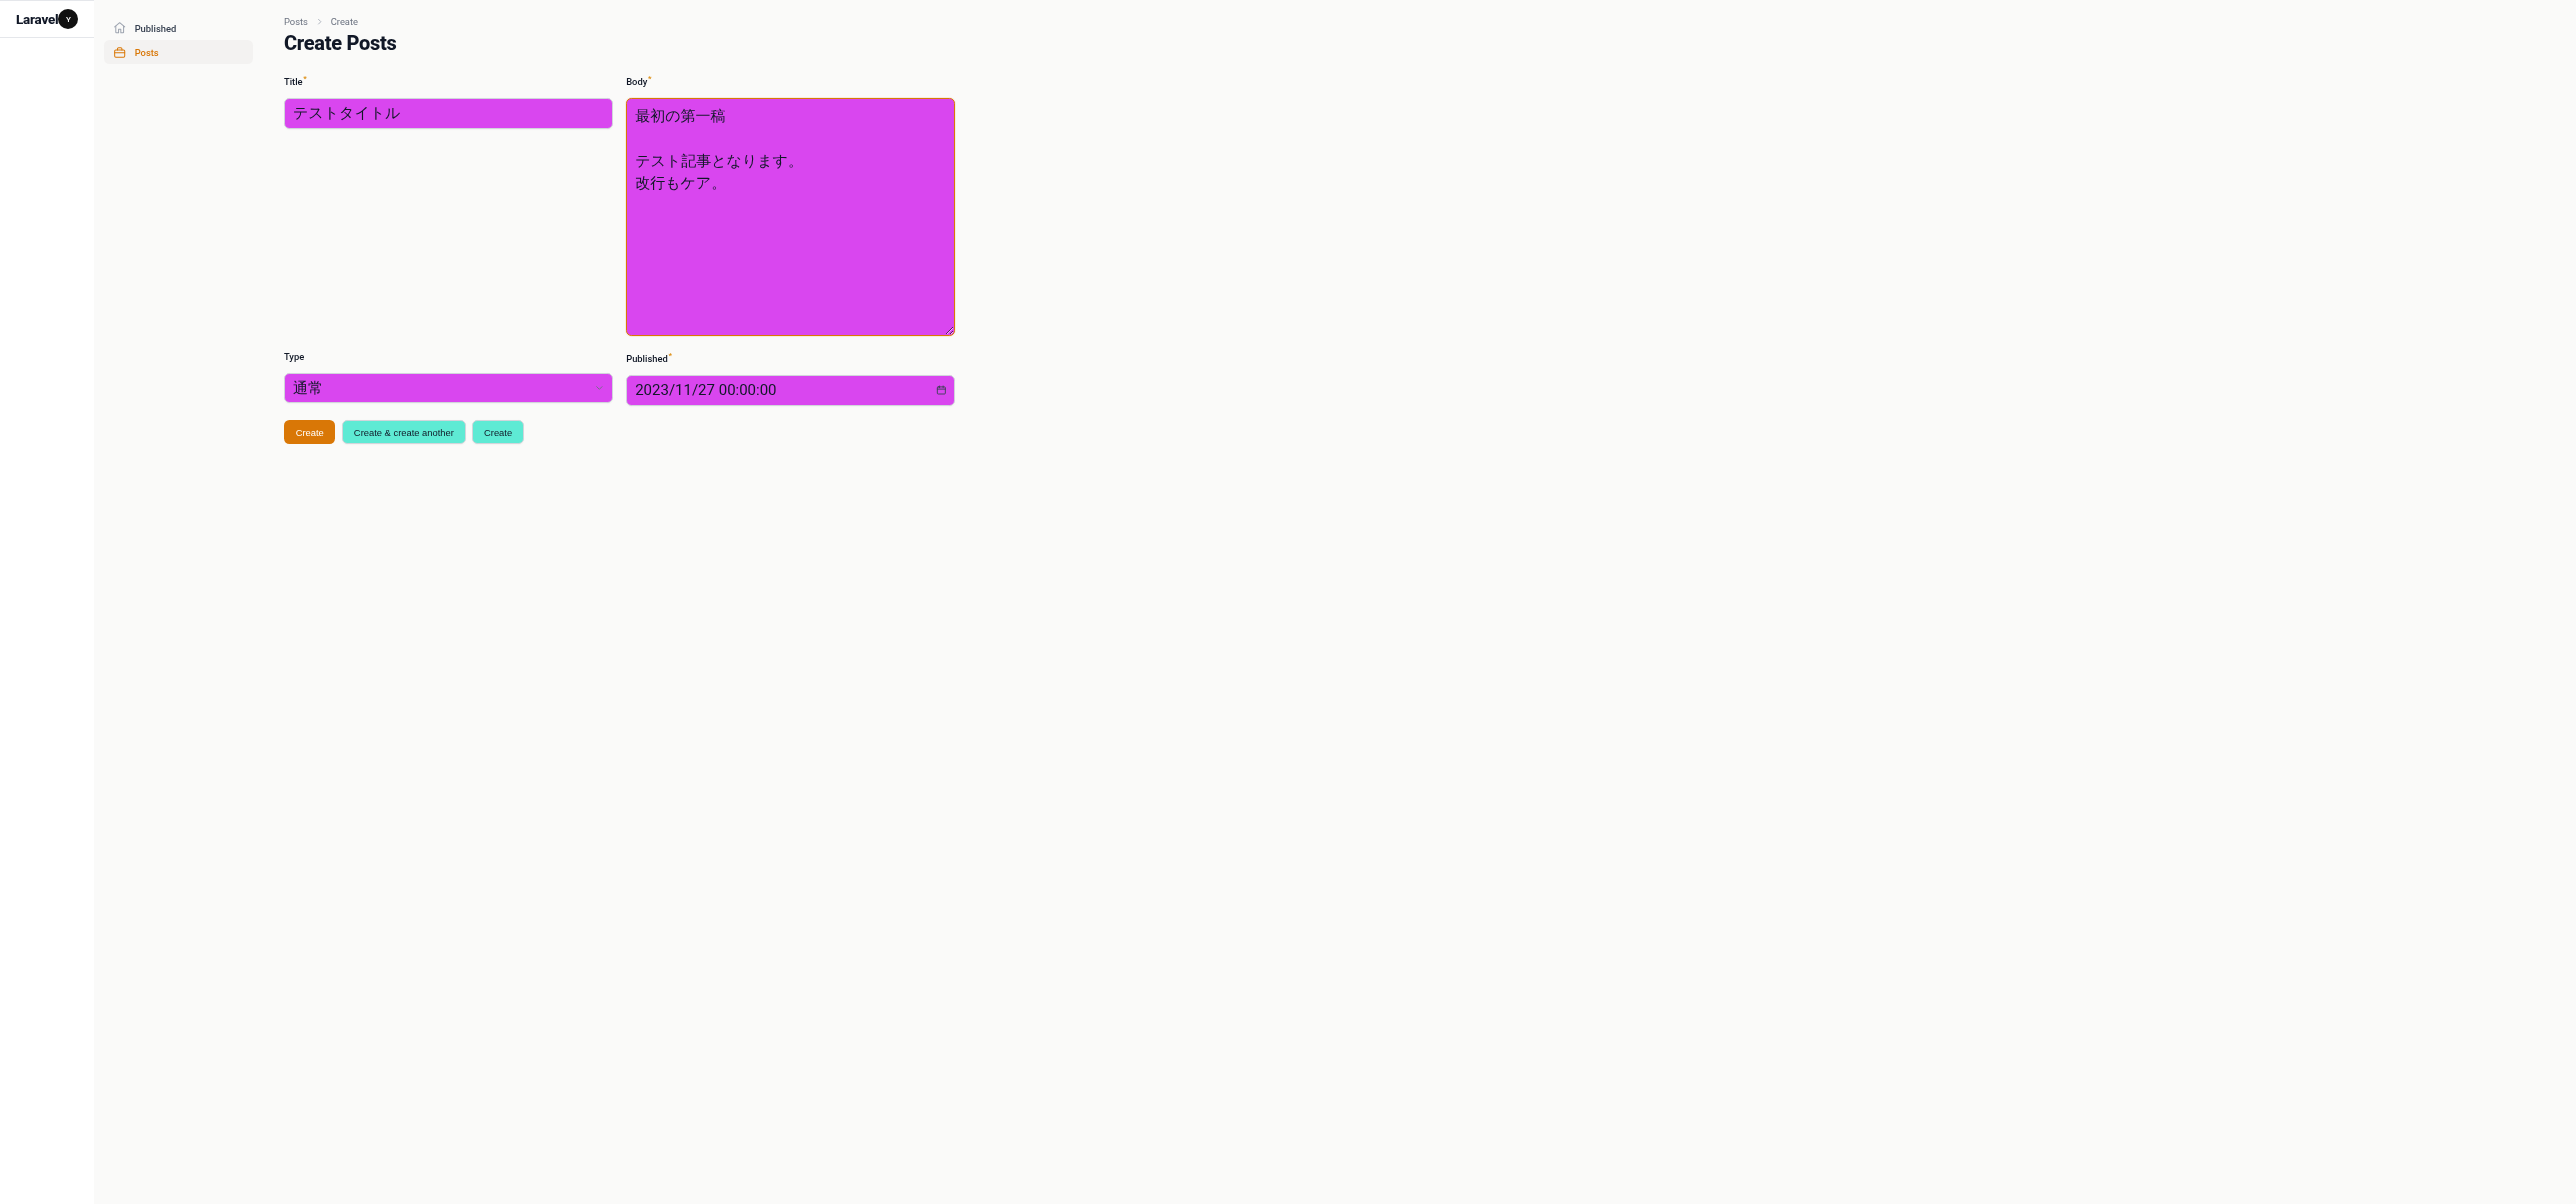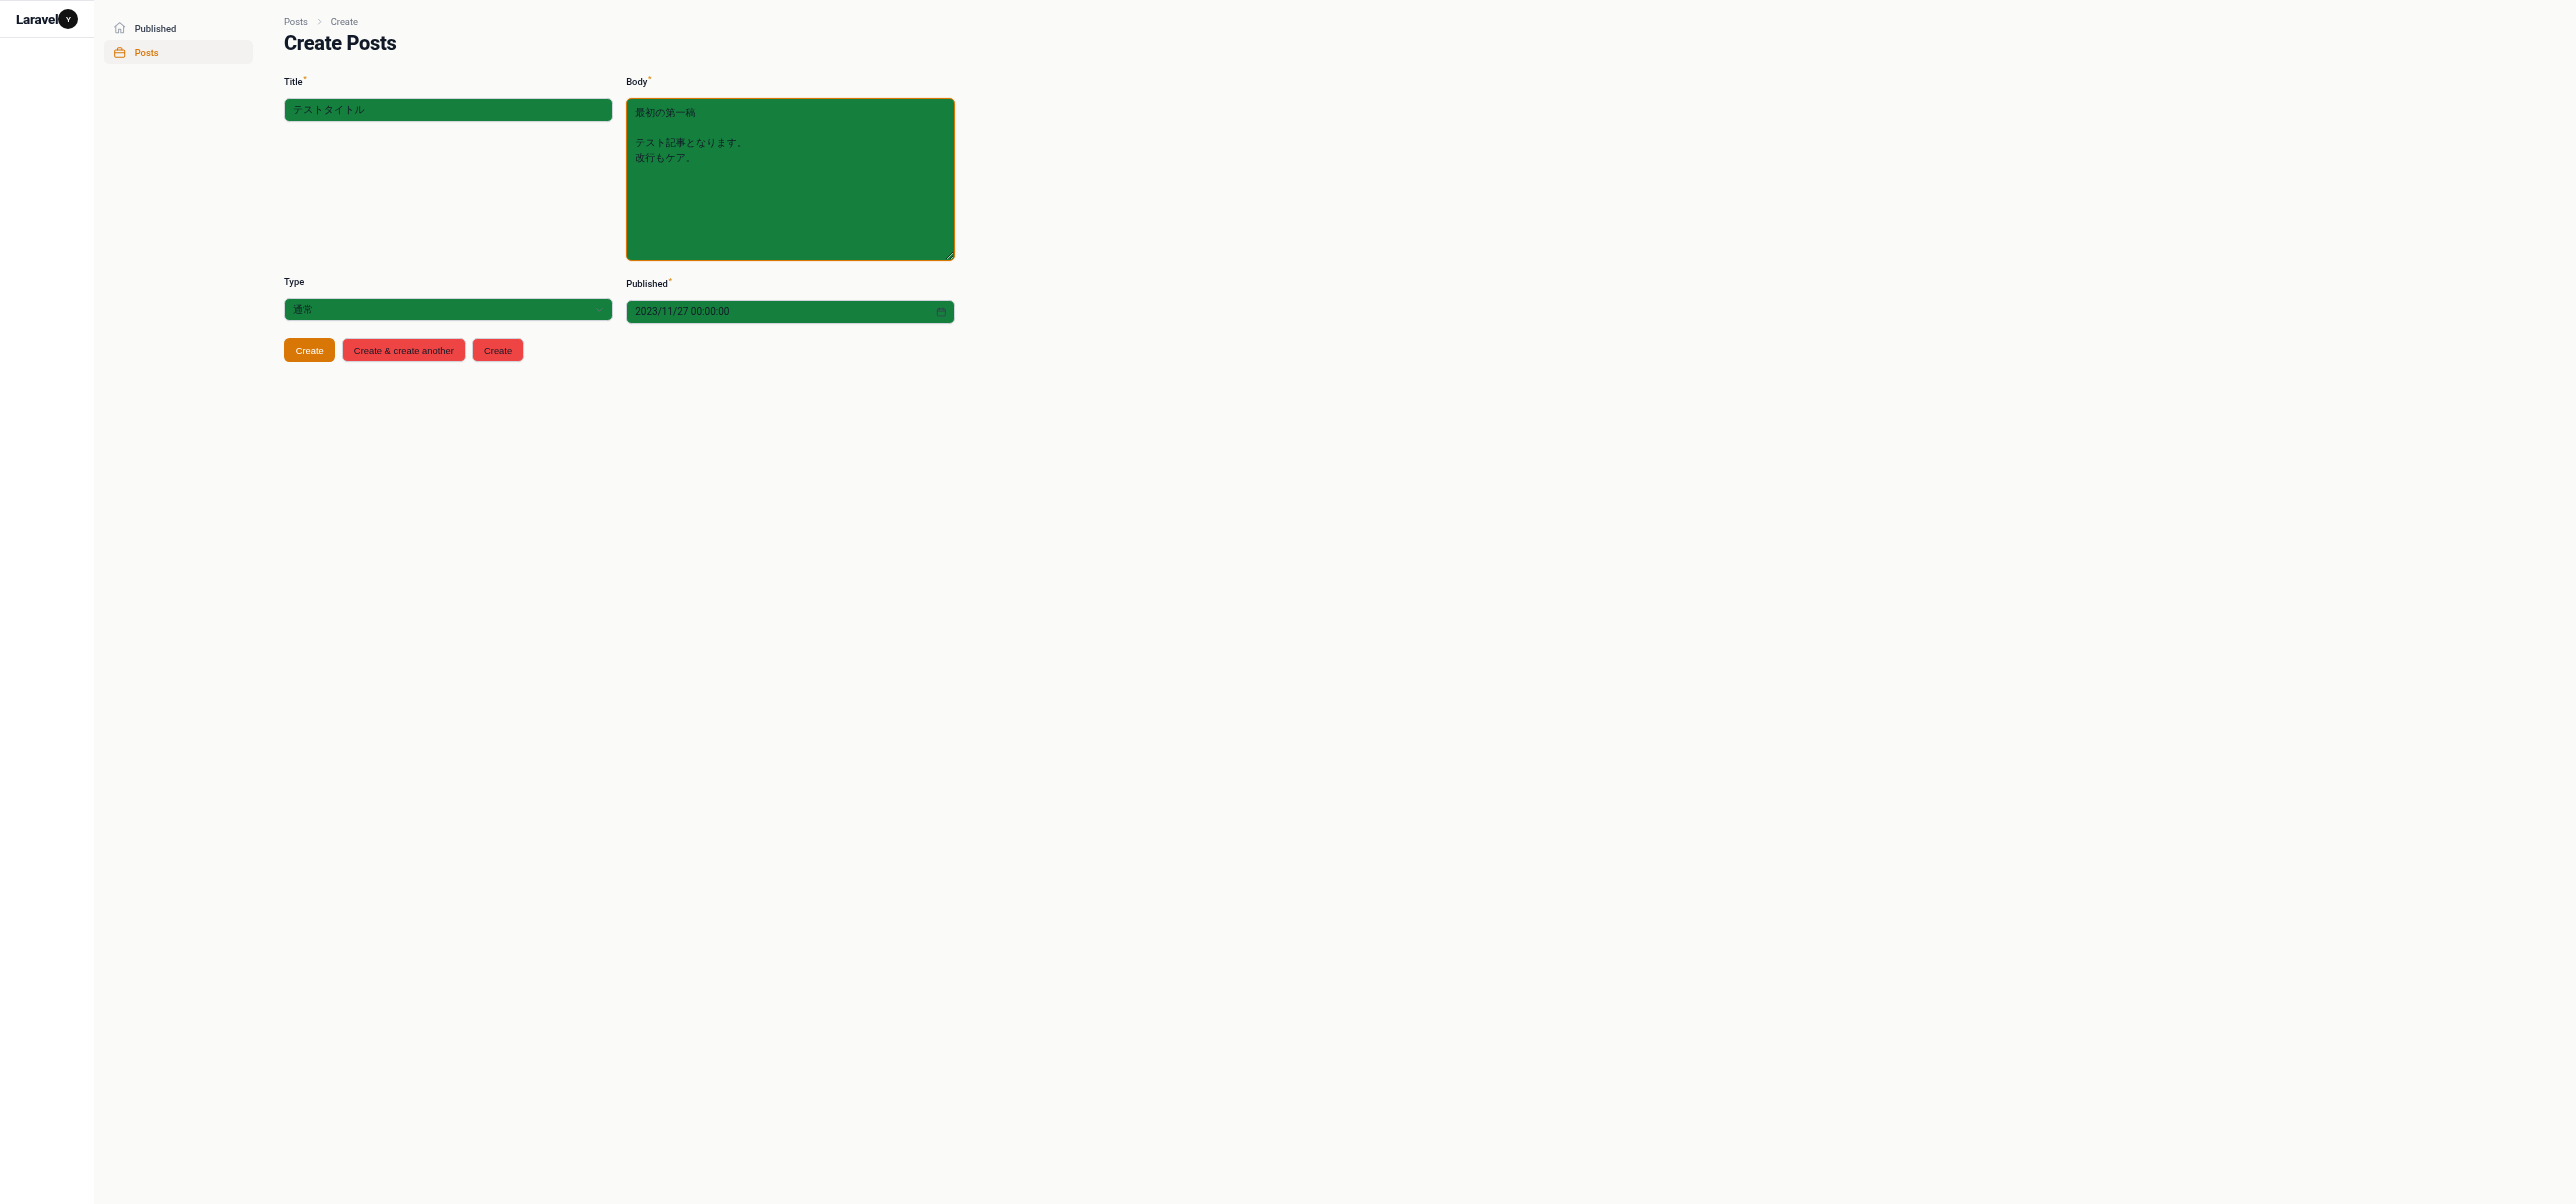--- a/index.html
+++ b/index.html
@@ -38,22 +38,22 @@
 
 h1.page-title { font-size: 20px; font-weight: 800; letter-spacing: -0.3px; margin-bottom: 19px; }
 
 .form-grid { display: grid; grid-template-columns: 1fr 1fr; column-gap: 13.4px; row-gap: 14.8px; max-width: 671px; }
 
 .field { display: flex; flex-direction: column; gap: 11px; }
 .field-label { font-size: 9.4px; font-weight: 500; color: #111827; }
 .req { color: #dc8a0b; font-weight: 600; margin-left: 0.7px; }
 
 .input, .select, .textarea, .date-input {
-  width: 100%; border: 0.7px solid #d1d5db; border-radius: 5.4px; background: #15803d;
-  padding: 5.4px 8px; font-size: 10px; color: #111827; font-family: inherit;
+  width: 100%; border: 0.7px solid #d1d5db; border-radius: 5.4px; background: #d946ef;
+  padding: 5.4px 8px; font-size: 15px; color: #111827; font-family: inherit;
   box-shadow: 0 0.7px 1.3px rgba(0,0,0,0.03);
 }
 .textarea { resize: vertical; min-height: 134px; line-height: 1.5; }
 .textarea.focused { border: 1px solid #d97706; box-shadow: 0 0 0 0.7px rgba(217,119,6,0.15); }
 
 .select-wrap { position: relative; }
 .select { appearance: none; padding-right: 23px; cursor: pointer; }
 .select-caret {
   position: absolute; right: 8px; top: 50%; transform: translateY(-50%);
   width: 10.7px; height: 10.7px; color: #6b7280; pointer-events: none;
@@ -65,21 +65,21 @@
   position: absolute; right: 8px; top: 50%; transform: translateY(-50%);
   width: 10.7px; height: 10.7px; color: #374151; pointer-events: none;
 }
 
 .actions { display: flex; gap: 6.7px; margin-top: 14.8px; }
 .btn {
   padding: 5.4px 10.7px; border-radius: 5.4px; font-size: 9.4px; font-weight: 500; cursor: pointer;
   border: 0.7px solid transparent; line-height: 1.2;
 }
 .btn-primary { background: #d97706; color: #ffffff; }
-.btn-secondary { background: #ef4444; color: #111827; border-color: #d1d5db; box-shadow: 0 0.7px 1.3px rgba(0,0,0,0.03); }
+.btn-secondary { background: #5eead4; color: #111827; border-color: #d1d5db; box-shadow: 0 0.7px 1.3px rgba(0,0,0,0.03); }
 </style>
 </head>
 <body>
 
 <div class="app">
 
   <header class="topbar">
     <div class="brand">Laravel</div>
     <div class="avatar">Y</div>
   </header>

